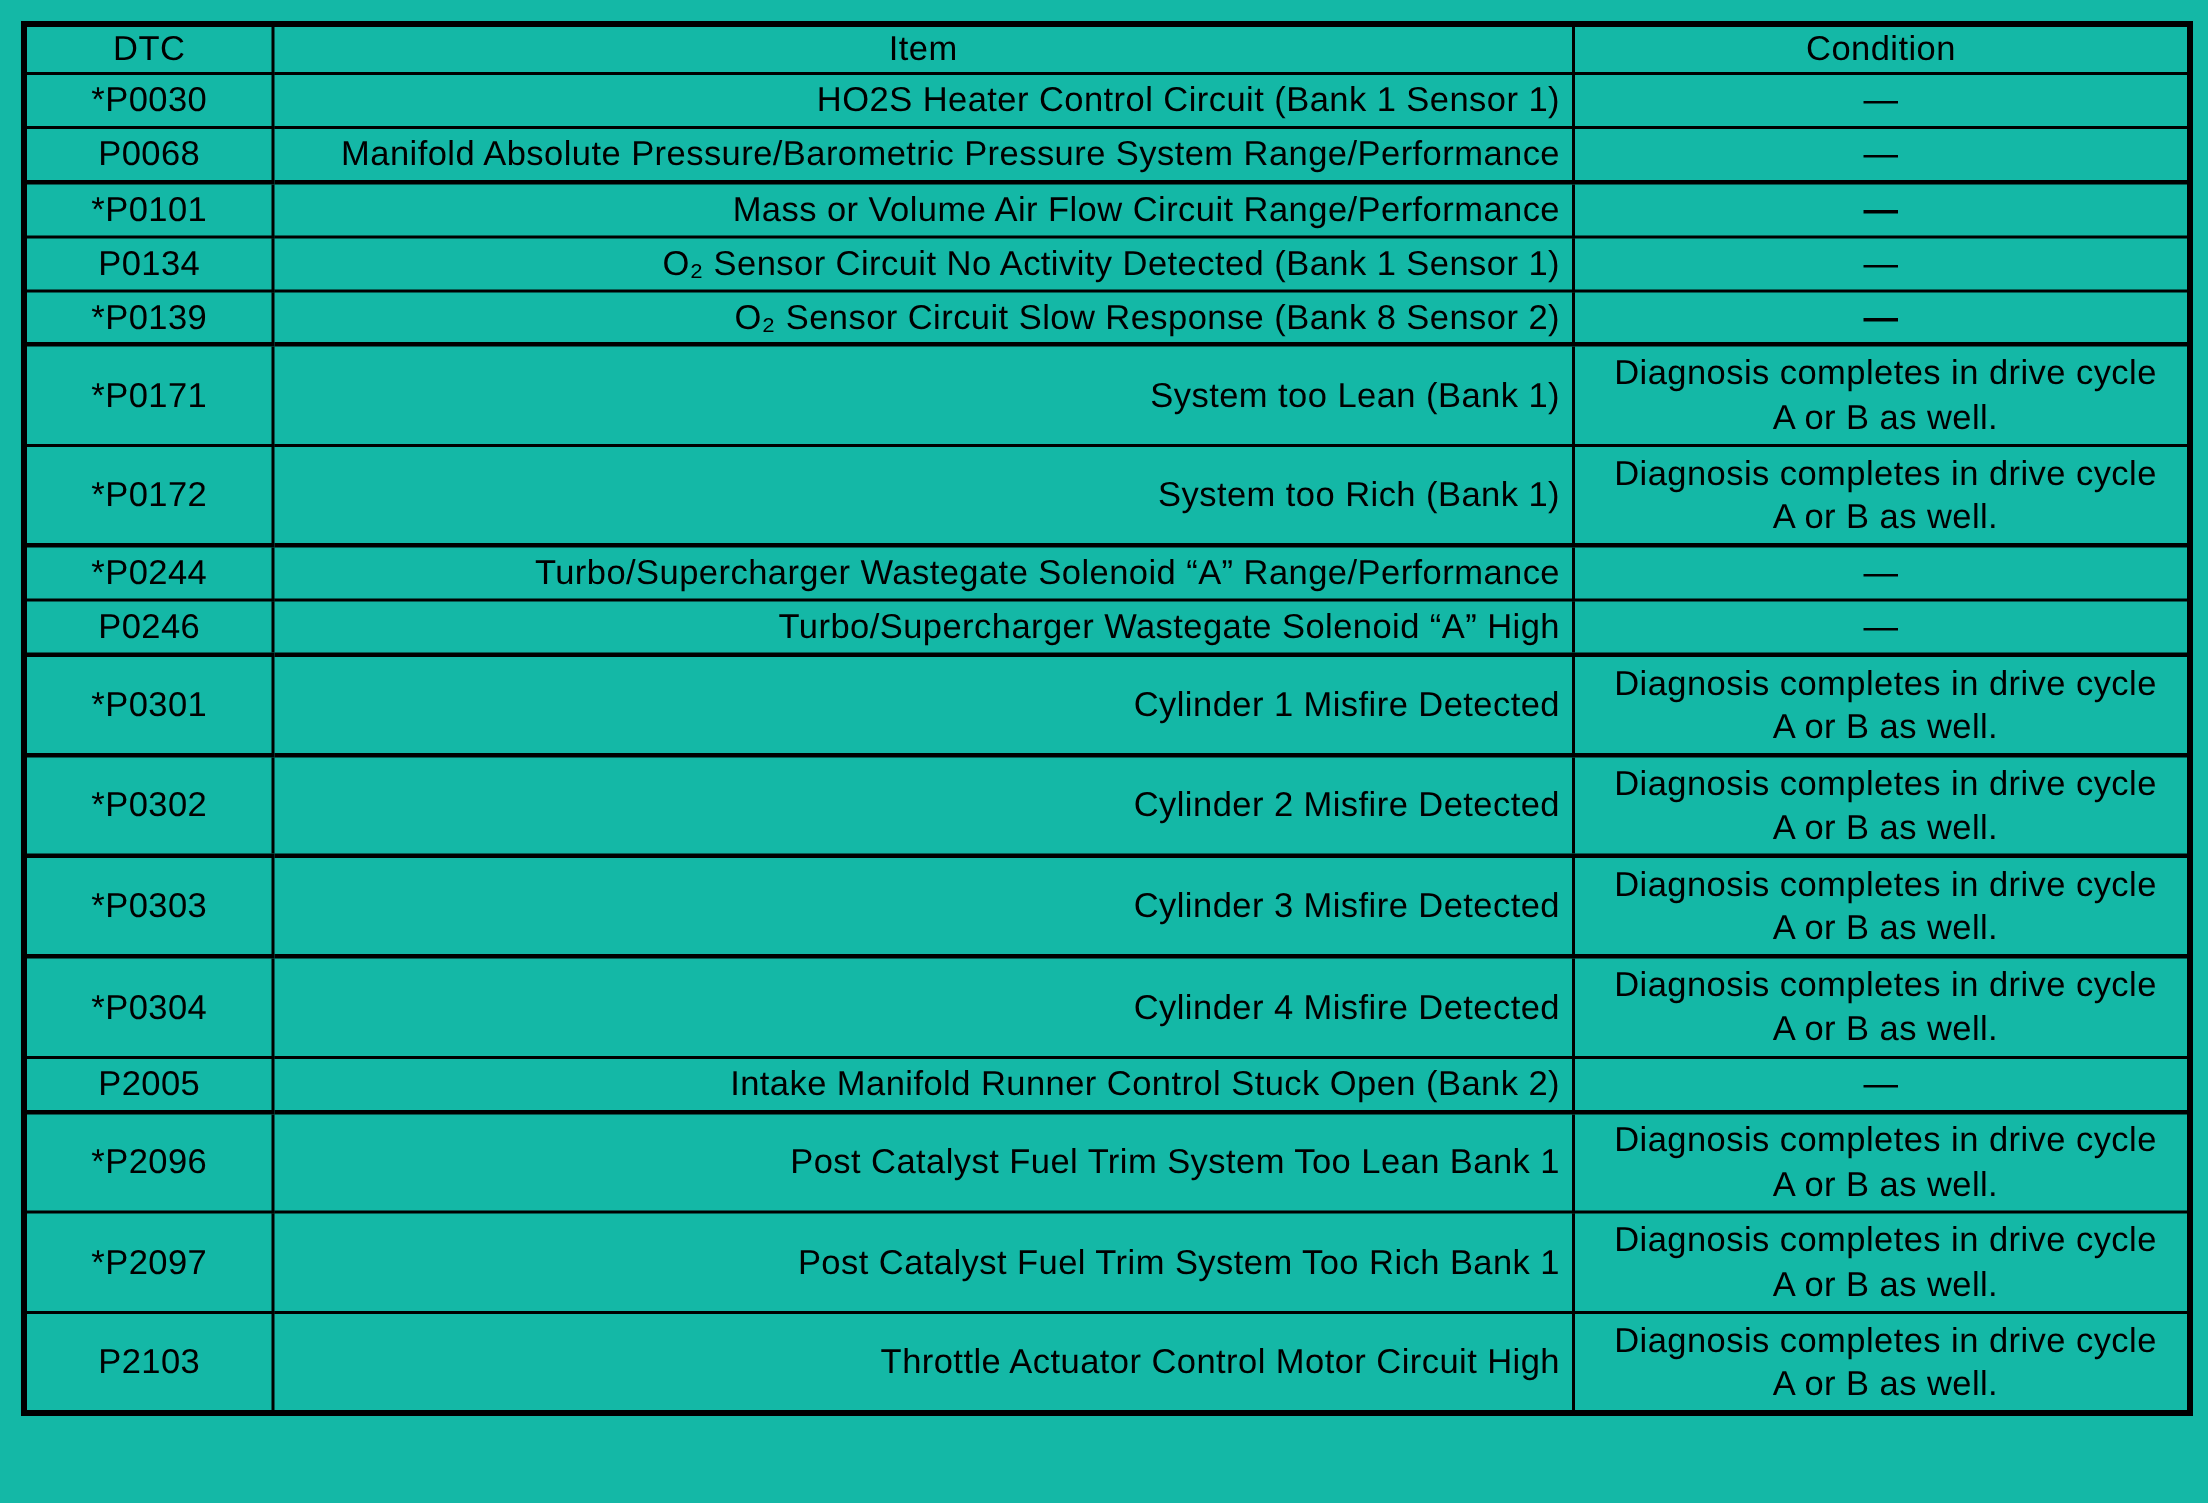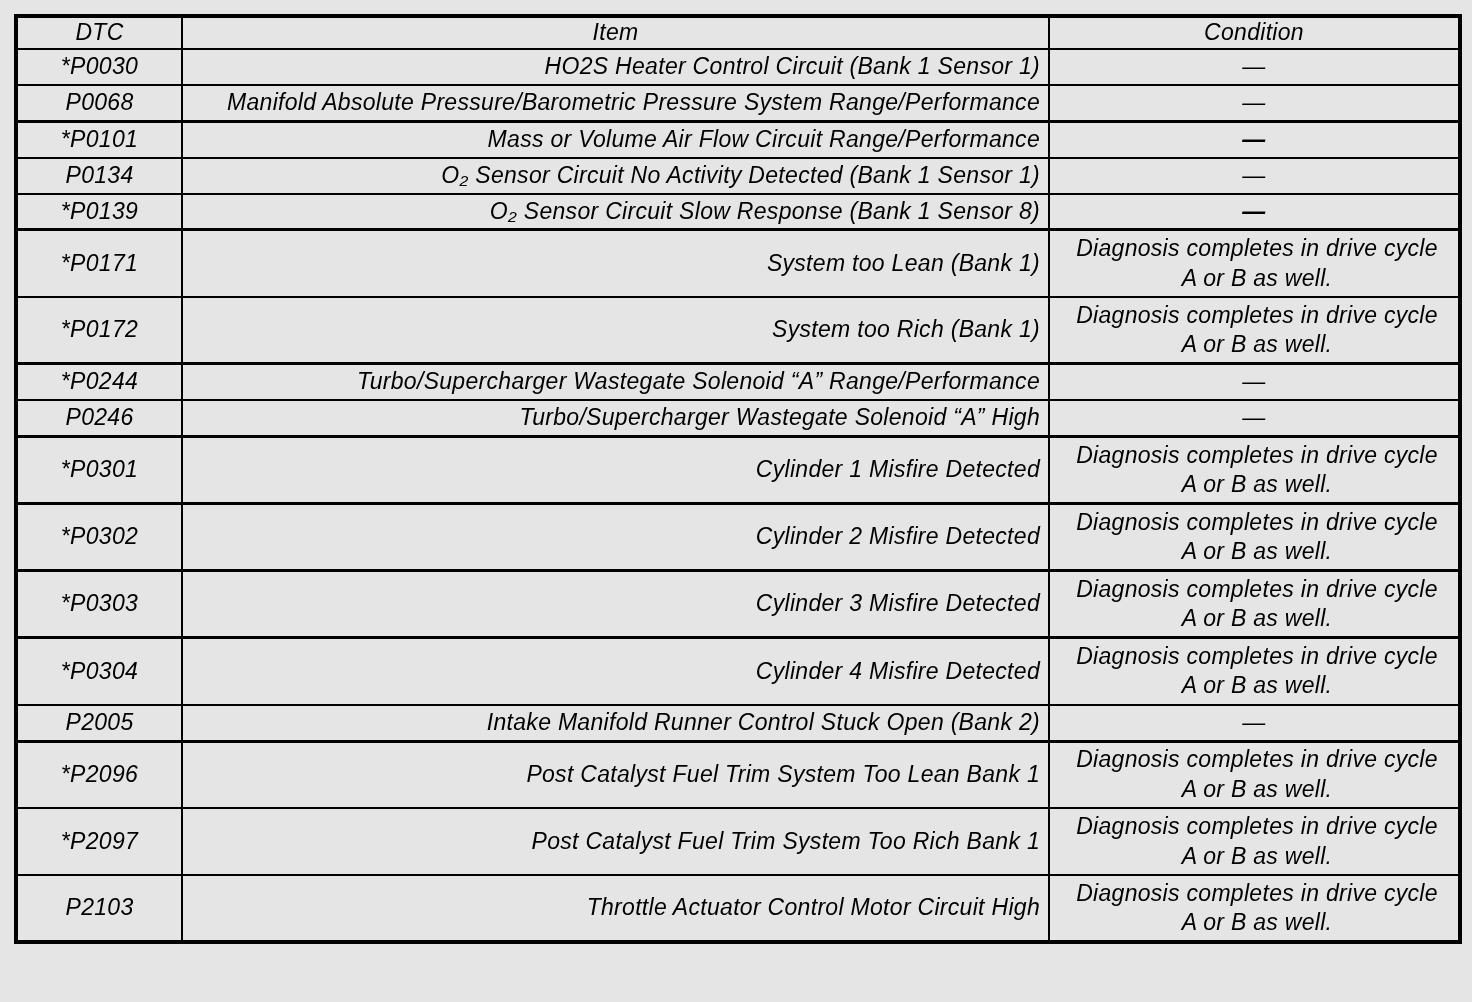--- a/index.html
+++ b/index.html
@@ -10,22 +10,21 @@
   body {
     width: 1472px;
     height: 1002px;
     position: relative;
     font-family: "Liberation Sans", sans-serif;
     color: #000000;
   }
   .page {
     position: absolute;
     inset: 0;
-    background: #e5e5e5;
-    font-style: italic;
+    background: #14b8a6;
   }
   table.dtc-table {
     position: absolute;
     left: 14px;
     top: 14px;
     width: 1444px;
     border-collapse: collapse;
     table-layout: fixed;
     border: 4px solid #000000;
     font-size: 23px;
@@ -113,21 +112,21 @@
         </tr>
 
         <tr class="single">
           <td class="c-dtc">P0134</td>
           <td class="c-item">O₂ Sensor Circuit No Activity Detected (Bank 1 Sensor 1)</td>
           <td class="cond dash">—</td>
         </tr>
 
         <tr class="single">
           <td class="c-dtc">*P0139</td>
-          <td class="c-item">O₂ Sensor Circuit Slow Response (Bank 1 Sensor 8)</td>
+          <td class="c-item">O₂ Sensor Circuit Slow Response (Bank 8 Sensor 2)</td>
           <td class="cond dash bold">—</td>
         </tr>
 
         <tr class="double group-start">
           <td class="c-dtc">*P0171</td>
           <td class="c-item">System too Lean (Bank 1)</td>
           <td class="cond text">Diagnosis completes in drive cycle
 A or B as well.</td>
         </tr>
 

